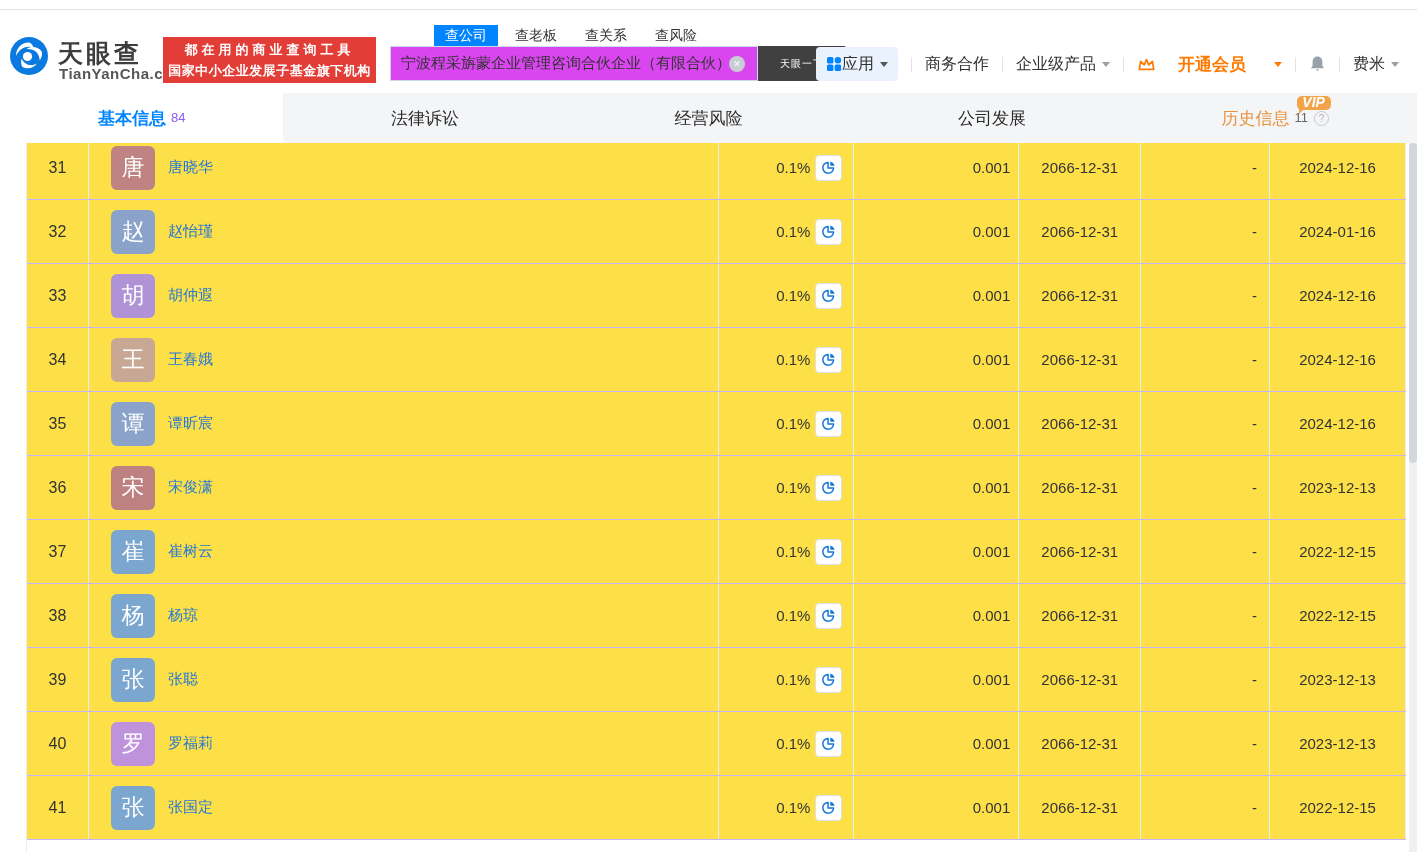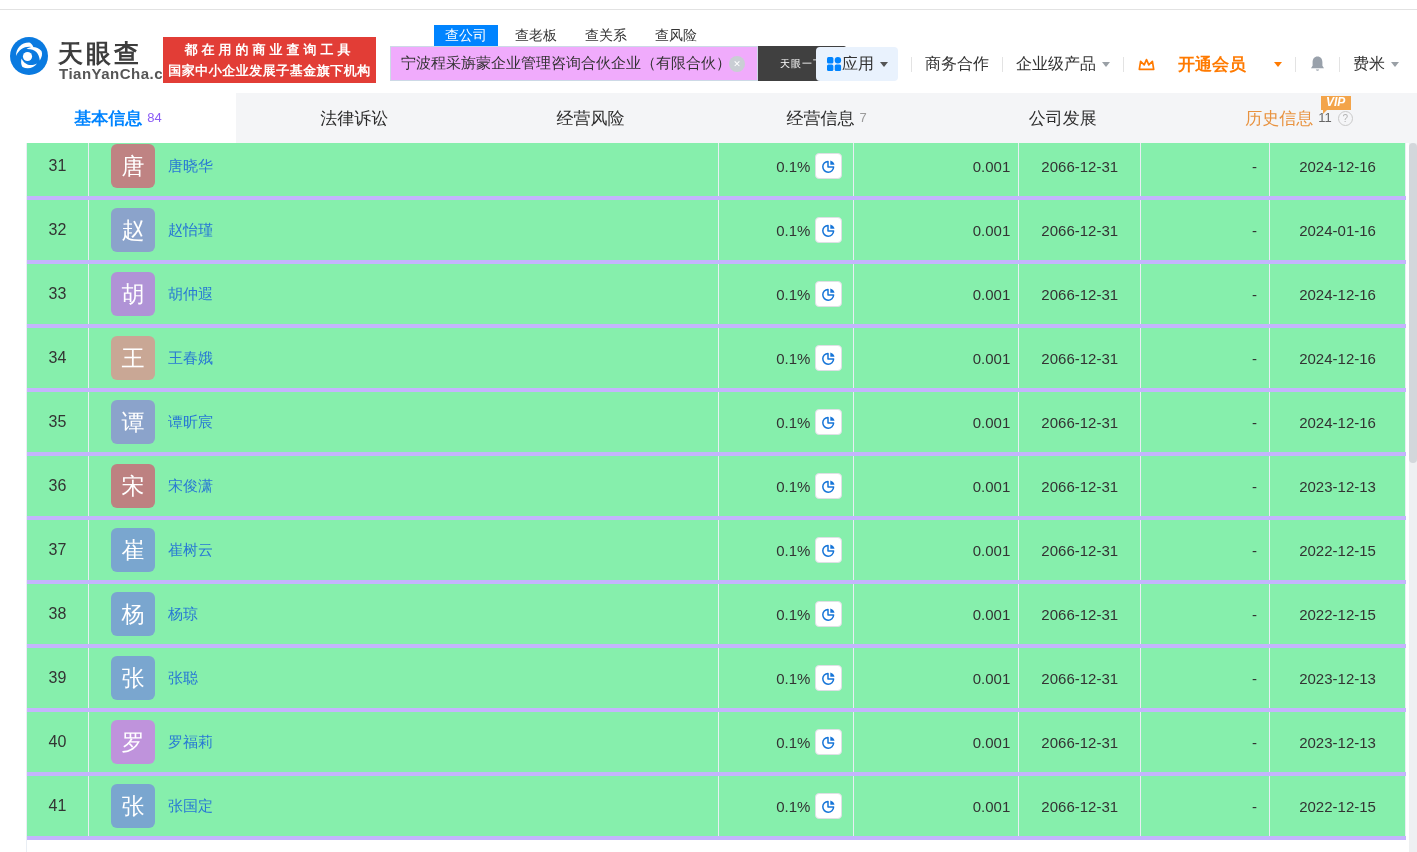--- a/index.html
+++ b/index.html
@@ -16,21 +16,21 @@
   .logo-en { position:absolute; left:49px; top:28px; font-size:15px; font-weight:bold; color:#565656; letter-spacing:.5px; white-space:nowrap; }
   .banner { position:absolute; left:153px; top:27px; width:213px; height:46px; background:#e23d36; color:#fff;
     display:flex; flex-direction:column; justify-content:center; text-align:center; font-weight:bold;margin-left:10px; }
   .banner .l1 { font-size:13px; letter-spacing:4px; }
   .banner .l2 { font-size:13px; letter-spacing:.5px; margin-top:3px; }
 
   .search-tabs { position:absolute; left:390px; top:15px; display:flex; align-items:center;padding-left:44px; }
   .stab { font-size:14px; color:#333; padding:2px 11px; margin-right:6px; cursor:pointer; white-space:nowrap; }
   .stab.active { background:#0084ff; color:#fff; }
   .search-input { position:absolute; left:390px; top:36px; width:368px; height:35px; border:1px solid #cdd9e6;
-    font-size:15px; color:#333; padding:0 32px 0 10px; outline:none; background:#f0abfc; }
+    font-size:15px; color:#333; padding:0 32px 0 10px; outline:none; background:#d946ef; }
   .clear-btn { position:absolute; left:729px; top:46px; width:16px; height:16px; border-radius:50%; background:#c9ced4;
     color:#fff; font-size:9px; display:flex; align-items:center; justify-content:center; cursor:pointer; }
   .clear-btn::before { content:"✕"; }
   .search-btn { position:absolute; left:758px; top:36px; width:88px; height:35px; background:#404040; color:#fff;
     border:none; font-size:10px; letter-spacing:1px; cursor:pointer; border-radius:0 2px 2px 0;
     font-family:inherit; }
 
   .hnav { position:absolute; top:37px; right:18px; height:34px; display:flex; align-items:center; }
   .hdivider { width:1px; height:15px; background:#e3e3e3; margin:0 13px; }
   .apps-pill { background:#e9f2fd; border-radius:4px; height:34px; padding:0 10px; display:flex; align-items:center; 
@@ -47,32 +47,32 @@
   .tabbar { position:absolute; top:93px; left:0; width:100%; height:50px; background:#f4f5f7; display:flex; }
   .ptab { flex:1; display:flex; align-items:center; justify-content:center; font-size:17px; color:#2b2b2b;
     position:relative; cursor:pointer; white-space:nowrap; }
   .ptab.active { background:#fff; color:#0084ff; font-weight:bold; }
   .pcount { font-size:13px; margin-left:5px; position:relative; top:-1px; font-weight:normal; }
   .pcount.blue { color:#8b5cf6; }
   .pcount.gray { color:#9b9b9b; }
   .pcount.dark { color:#666; }
   .ptab.history { color:#e8923f; }
   .vip-badge { position:absolute; top:3px; left:50%; margin-left:22px; background:#f3a44a; color:#fff;
-    font-size:12px; font-style:italic; font-weight:bold; padding:1px 6px 2px 5px; border-radius:0; line-height:11px; }
+    font-size:14px; font-style:italic; font-weight:bold; padding:1px 6px 2px 5px; border-radius:5px; line-height:11px; }
   .vip-badge::after { content:""; position:absolute; left:2px; bottom:-4px;
     border:3px solid transparent; border-top-color:#f3a44a; border-left-color:#f3a44a; }
   .help-icon { width:15px; height:15px; border:1px solid #c9c9c9; border-radius:50%; color:#b3b3b3; font-size:10px;
     display:inline-flex; align-items:center; justify-content:center; margin-left:6px; cursor:pointer; font-style:normal; font-weight:normal; }
   .help-icon::before { content:"?"; }
 
   
   .table-wrap { position:absolute; top:143px; left:26px; width:1380px; height:709px; overflow:hidden;
     border-left:1px solid #e9eef4; background:#fff; }
   .rows-inner { margin-top:-7px; }
-  .trow { display:flex; height:64px; border-bottom:4px solid #c4b5fd; background:#86efac; }
+  .trow { display:flex; height:64px; border-bottom:1px solid #c4b5fd; background:#fde047; }
   .cell { height:100%; display:flex; align-items:center; border-right:1px solid #e9eef4; font-size:15px; color:#333; }
   .c-no   { width:62px;  justify-content:center; font-size:16px; }
   .c-name { width:630px; padding-left:22px; gap:13px; }
   .c-pct  { width:136px; justify-content:flex-end; padding-right:11px; gap:5px; }
   .c-amt  { width:165px; justify-content:flex-end; padding-right:8px; }
   .c-until{ width:122px; justify-content:center; }
   .c-dash { width:129px; justify-content:flex-end; padding-right:12px; }
   .c-date { width:136px; justify-content:center; }
   .avatar { width:44px; height:44px; border-radius:6px; display:flex; align-items:center; justify-content:center;
     color:#fff; font-size:23px; cursor:pointer; flex-shrink:0; }
@@ -162,24 +162,20 @@
       <span>基本信息</span>
       <span class="pcount blue">84</span>
     </div>
     <div class="ptab">
       <span>法律诉讼</span>
     </div>
     <div class="ptab">
       <span>经营风险</span>
     </div>
     <div class="ptab">
-      <span>经营信息</span>
-      <span class="pcount gray">7</span>
-    </div>
-    <div class="ptab">
       <span>公司发展</span>
     </div>
     <div class="ptab history">
       <span>历史信息</span>
       <span class="pcount dark">11</span>
       <span class="help-icon"></span>
       <span class="vip-badge">VIP</span>
     </div>
   </div>
 

